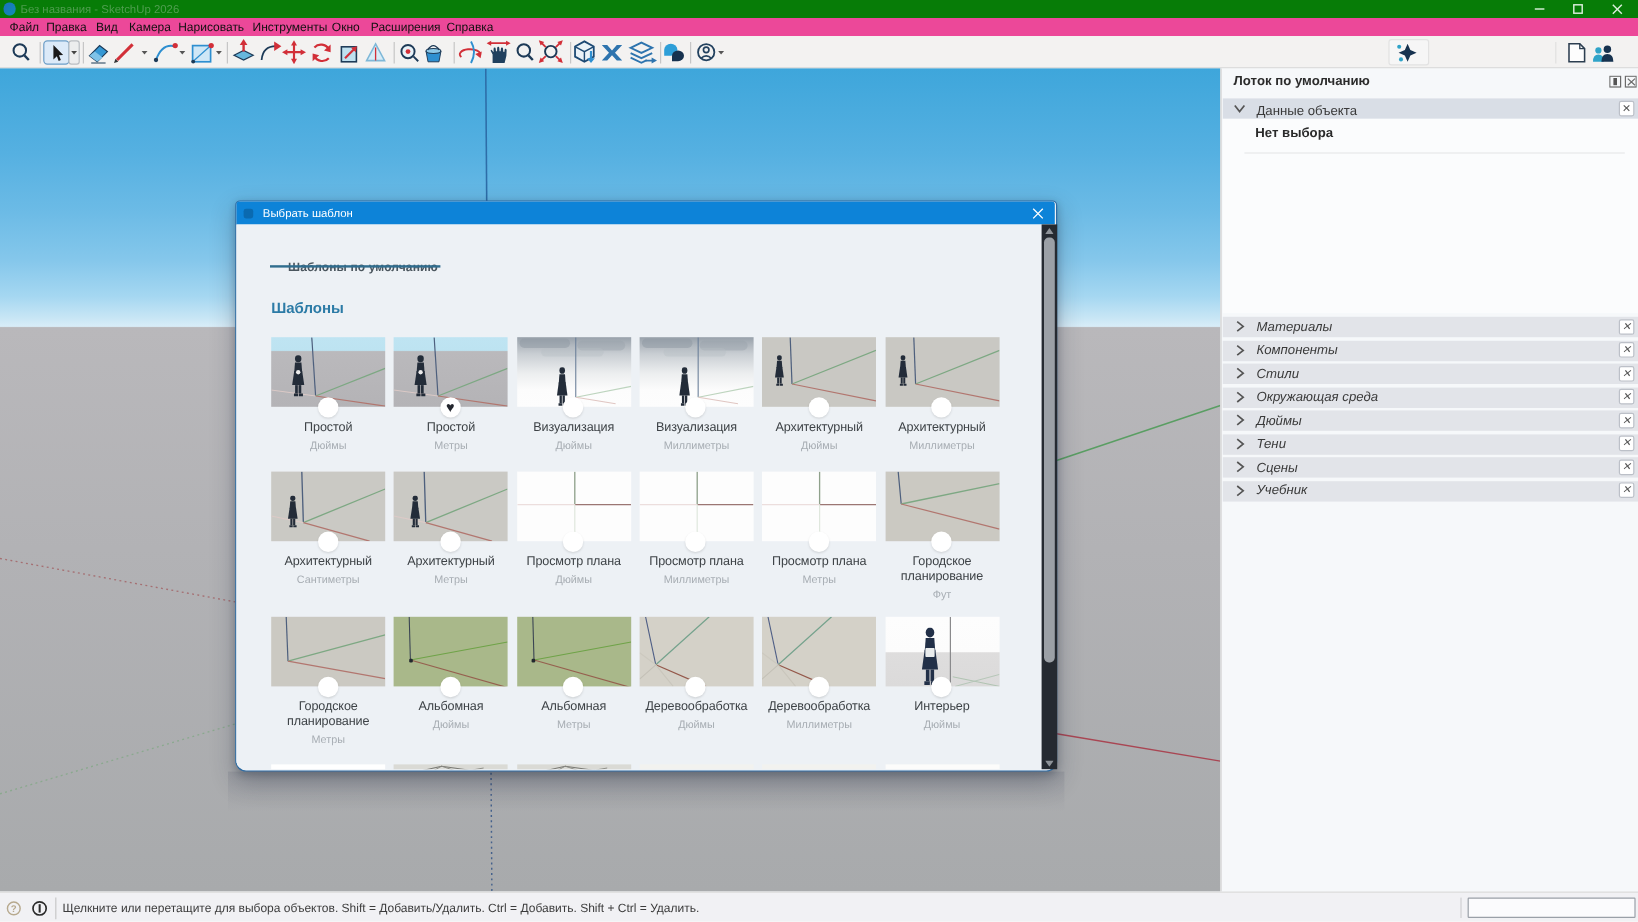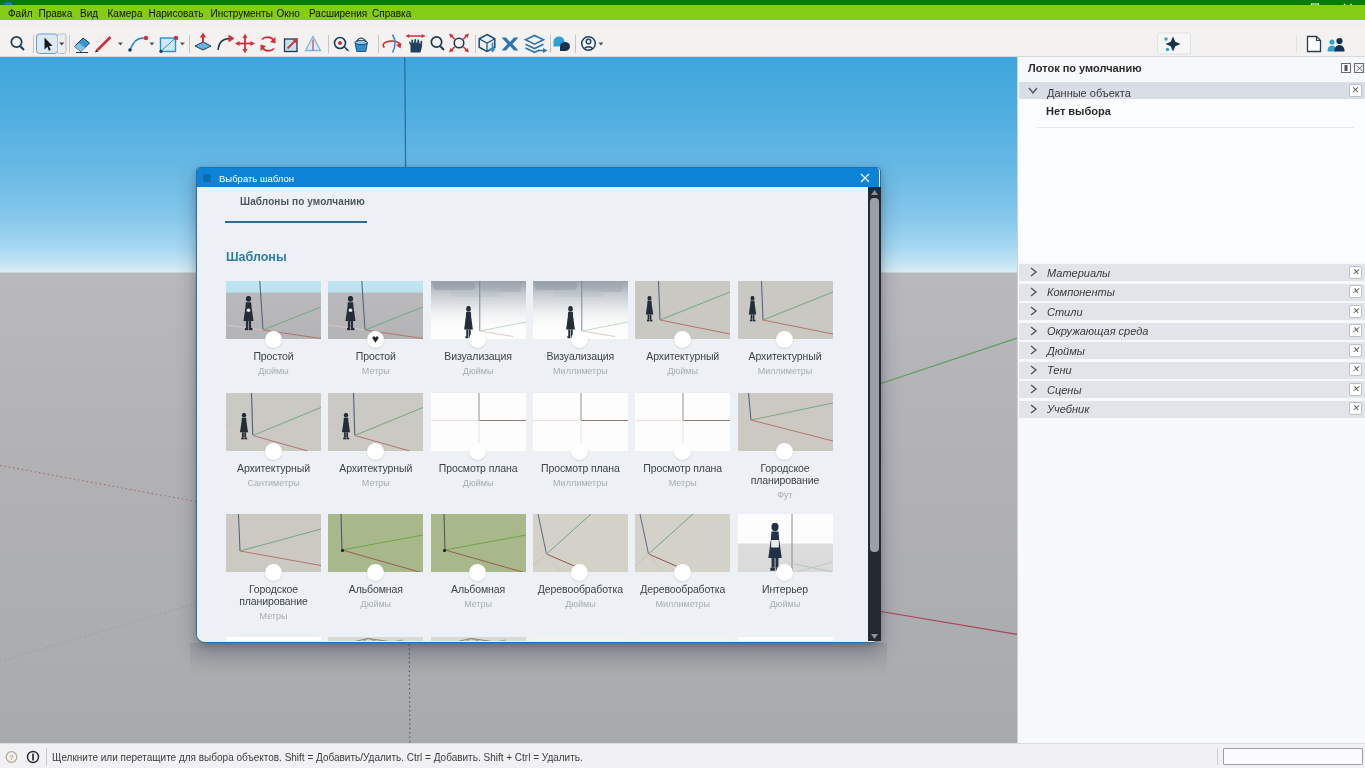--- a/index.html
+++ b/index.html
@@ -2,41 +2,41 @@
 <html><head>
 <meta charset="utf-8">
 <style>
 * { margin:0; padding:0; box-sizing:border-box; }
 html,body { width:1365px; height:768px; overflow:hidden; font-family:"Liberation Sans",sans-serif; }
 .abs { position:absolute; }
 #app { position:relative; width:1365px; height:768px; background:#f1f0ef; }
 #titlebar { left:0; top:0; width:1365px; height:15px; background:#077c07; }
 #titlebar .ticon { left:3px; top:2px; width:10px; height:11px; border-radius:45%; background:linear-gradient(135deg,#1b6fc0,#108fb0); }
 #titlebar .ttext { left:17px; top:2.5px; font-size:9.5px; color:#4f9e4f; }
-#menubar { left:0; top:5px; width:1365px; height:15px; background:#84cc16; }
+#menubar { left:0; top:15px; width:1365px; height:15px; background:#ec4899; }
 #menubar span { position:absolute; top:3px; font-size:10px; color:#111; }
 #toolbar { left:0; top:30px; width:1365px; height:27px; background:#f3f2f1; border-bottom:1px solid #d8d8d8; }
 #viewport { left:0; top:57px; width:1017px; height:686px; overflow:hidden;
   background:linear-gradient(180deg,#3ea6db 0px,#55b0e1 70px,#6cbbe6 120px,#85c7eb 160px,#a5d7f1 190px,#c8e6f5 208px,#d8edf8 215px,#b9b8bb 216px,#b2b2b5 400px,#a8aaac 686px); }
 #panel { left:1017px; top:57px; width:348px; height:686px; background:#f6f8fa; border-left:1px solid #d0d0d0; }
 #panel .ptitle { left:10px; top:5px; font-size:11px; font-weight:bold; color:#2b2b2b; }
 .prow { left:1px; width:346px; height:17px; background:#e2e4e9;font-style:italic; }
 .prow .chev { position:absolute; left:9px; top:3px; width:10px; height:10px; }
 .prow .plabel { position:absolute; left:28px; top:2.5px; font-size:11px; color:#3a3a3a; }
 .xbtn { position:absolute; right:3px; top:1.5px; width:13px; height:13px; background:#fff; border:1px solid #bcc0c8; border-radius:2px; color:#555; font-size:9px; line-height:11px; text-align:center; }
 #statusbar { left:0; top:743px; width:1365px; height:25px; background:#f1f1f4; border-top:1px solid #dcdcdc; }
 #statusbar .stext { left:52px; top:8px; font-size:10px; color:#3c3c3c; }
 #measure { left:1223px; top:4px; width:140px; height:17px; background:#fbfbfd; border:1px solid #9aa0a8; border-radius:1px; }
 #dialog { left:196px; top:167px; width:685px; height:476px; border:1.5px solid #2c6ba4; border-radius:4px 4px 9px 9px;
   box-shadow:0 8px 20px rgba(25,35,55,0.30), 0 2px 6px rgba(25,35,55,0.22); background:#edf1f5; }
 #dlg-title { left:0; top:0; width:682px; height:19px; background:#0d83d8; border-radius:2.5px 2.5px 0 0; }
 #dlg-title .dicon { left:6px; top:5.5px; width:8px; height:8px; background:#0a6ab0; border-radius:2px; }
 #dlg-title .dtext { left:22px; top:4.5px; font-size:9.5px; color:#fff; }
 #dlg-body { left:0; top:19px; width:682px; height:454px; background:#edf1f5; border-radius:0 0 7px 7px; overflow:hidden; }
-.tabtext { left:43px; top:9px; font-size:10px; font-weight:bold; color:#4b565e; letter-spacing:0.1px; }
+.tabtext { left:43px; top:31px; font-size:10px; font-weight:bold; color:#4b565e; letter-spacing:0.1px; }
 .tabline { left:28px; top:34px; width:142px; height:2px; background:#306d8e; }
 .hdr { left:29px; top:63px; font-size:12.5px; font-weight:bold; color:#2c7ba6; }
 .thumb { width:95px; height:58px; overflow:hidden; }
 .circ { width:17px; height:17px; border-radius:50%; background:#fff; box-shadow:0 1px 2px rgba(0,0,0,0.12); }
 .clabel { width:103px; text-align:center; font-size:10.5px; font-weight:normal; color:#3e4347; line-height:11.5px; letter-spacing:-0.1px; }
 .csub { width:103px; text-align:center; font-size:9px; color:#a7adb3; margin-top:3.5px; line-height:10px; }
 #dscroll { left:671px; top:0; width:12.5px; height:454px; background:#252a31; }
 #dthumb { left:2px; top:11px; width:8.5px; height:354px; background:#9ba0a6; border-radius:4px; }
 .heart { font-size:12px; color:#23262e; text-align:center; line-height:16.5px; width:17px; display:block; }
 </style>

